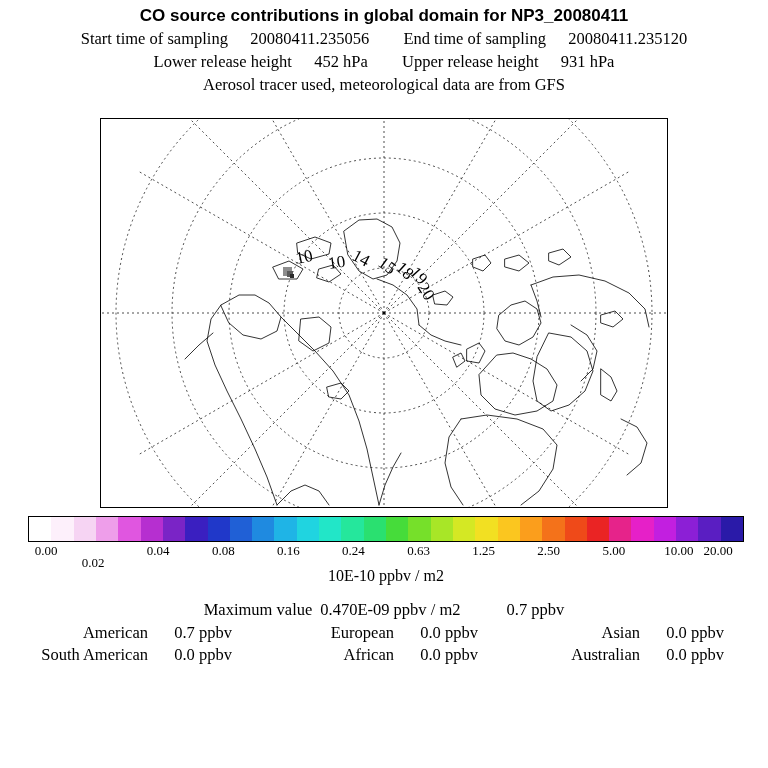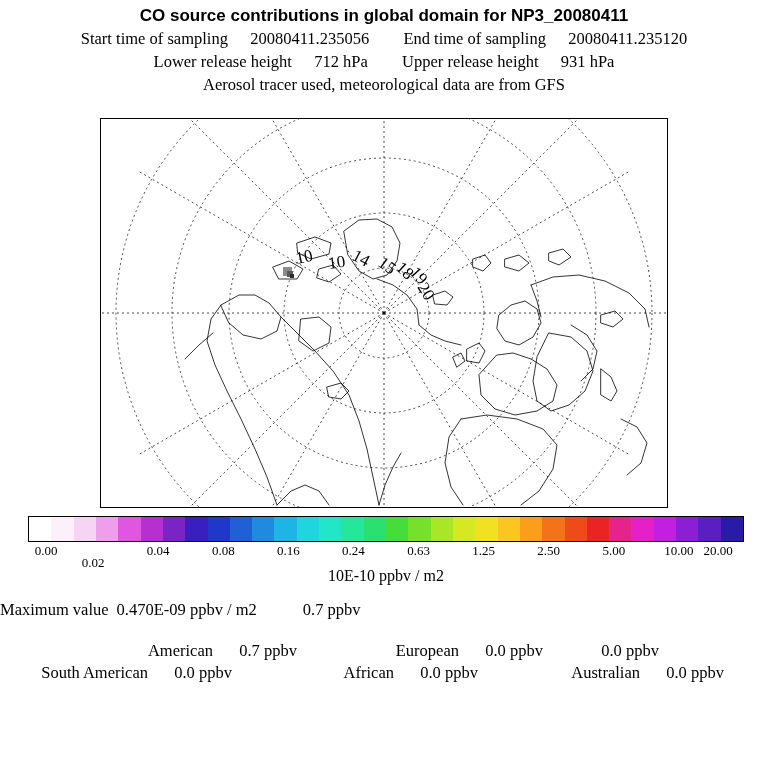--- a/index.html
+++ b/index.html
@@ -98,23 +98,23 @@
 
   
   .footer {
     position: absolute;
     left: 0;
     top: 594px;
     width: 768px;
   }
   .frow {
     display: flex;
-    justify-content: flex-start;
+    justify-content: center;
     font-size: 16.5px;
-    margin-bottom: 21px;
+    margin-bottom: 3px;
   }
   .fmax .lbl { margin-right: 8px; }
   .fmax .val { margin-right: 46px; }
   .fmax .lbl2 { margin-right: 16px; }
 
   .grid-row {
     display: flex;
     justify-content: center;
     font-size: 16.5px;
     margin-bottom: 2px;
@@ -142,21 +142,21 @@
     <span>20080411.235056</span>
     <span class="gap"></span>
     <span>End time of sampling</span>
     <span class="gap-sm"></span>
     <span>20080411.235120</span>
   </div>
 
   <div class="hdr-line">
     <span>Lower release height</span>
     <span class="gap-sm"></span>
-    <span>712 hPa</span>
+    <span>452 hPa</span>
     <span class="gap"></span>
     <span>Upper release height</span>
     <span class="gap-sm"></span>
     <span>931 hPa</span>
   </div>
 
   <div class="hdr-line">Aerosol tracer used, meteorological data are from GFS</div>
 
   <div class="map-wrap">
     <svg class="map-svg" width="566" height="388" viewBox="0 0 566 388">
@@ -331,20 +331,21 @@
       <span>0.7 ppbv</span>
     </div>
 
     <div class="grid-row">
       <span class="cell-name">American</span>
       <span class="cell-val">0.7 ppbv</span>
       <span class="cell-gap"></span>
       <span class="cell-name">European</span>
       <span class="cell-val">0.0 ppbv</span>
       <span class="cell-gap"></span>
+      <span class="cell-name">Asian</span>
       <span class="cell-val">0.0 ppbv</span>
     </div>
 
     <div class="grid-row">
       <span class="cell-name">South American</span>
       <span class="cell-val">0.0 ppbv</span>
       <span class="cell-gap"></span>
       <span class="cell-name">African</span>
       <span class="cell-val">0.0 ppbv</span>
       <span class="cell-gap"></span>

